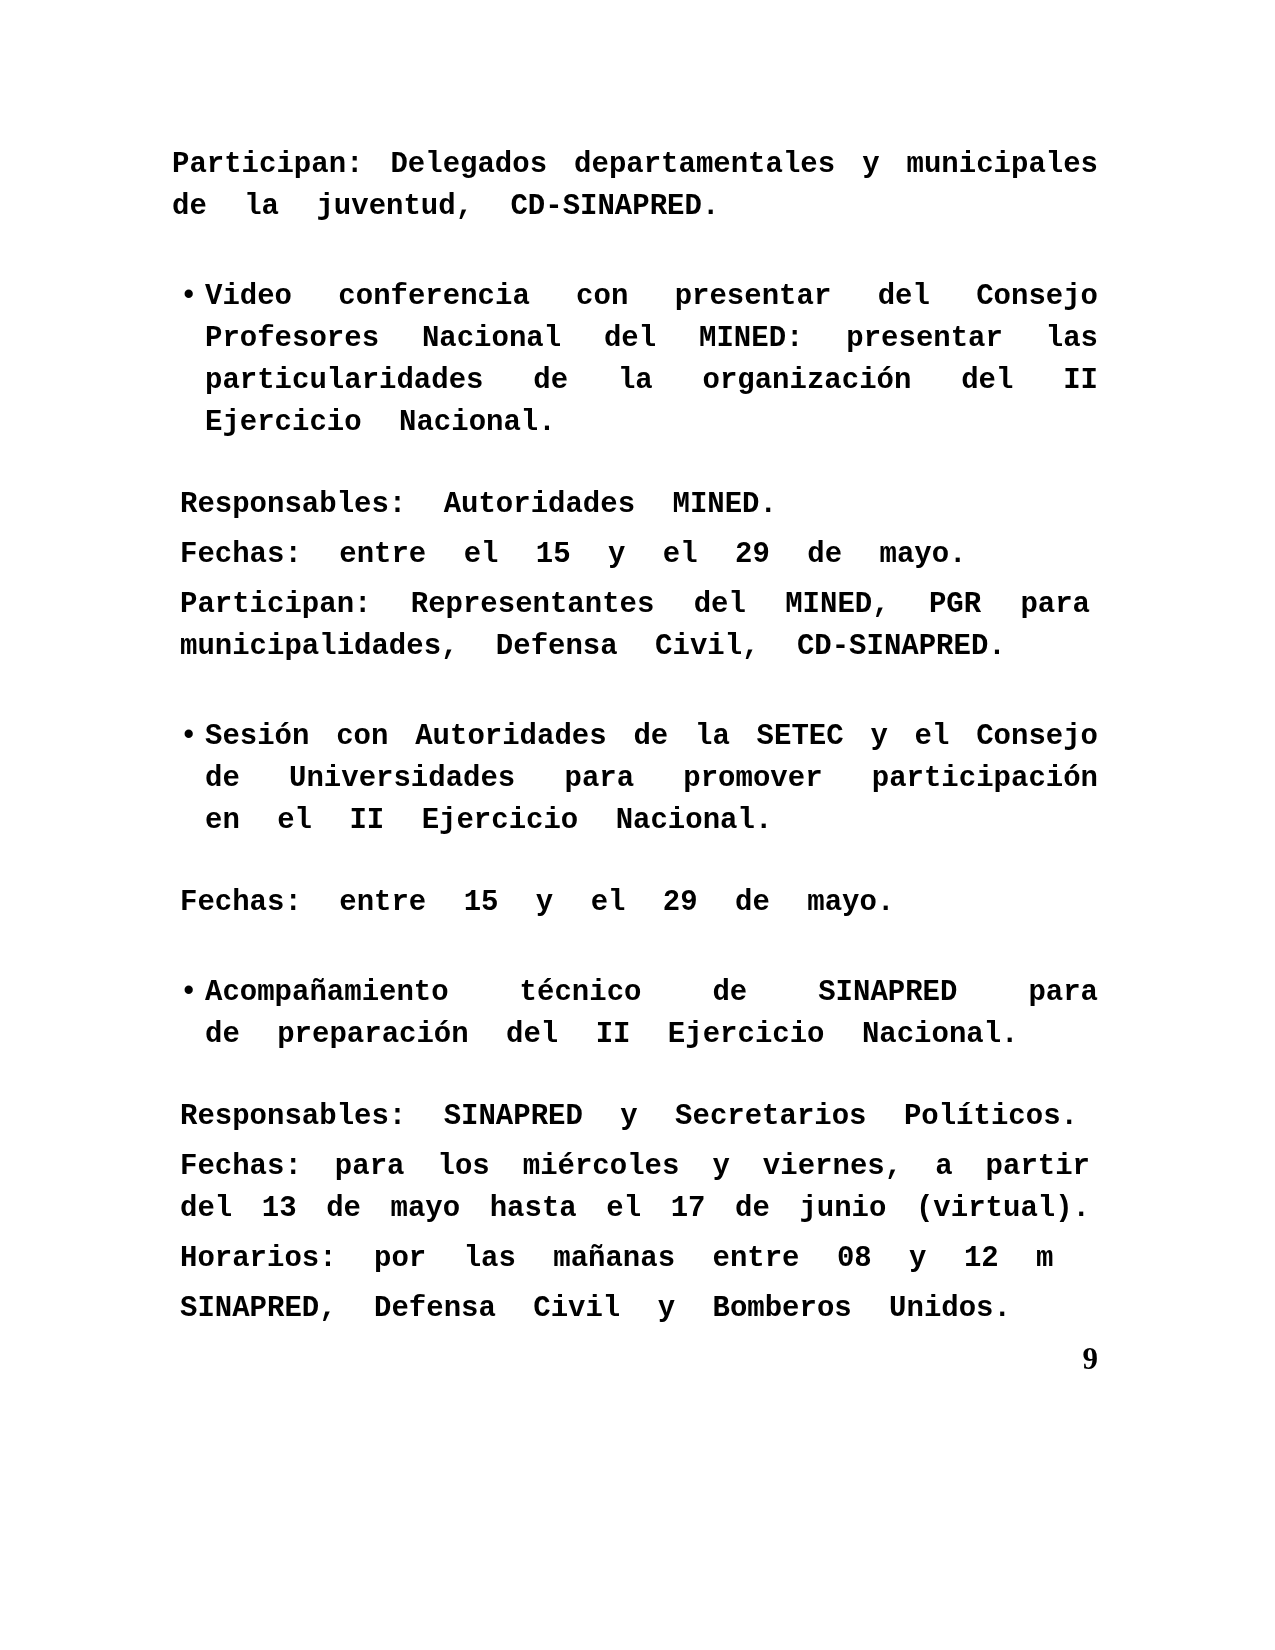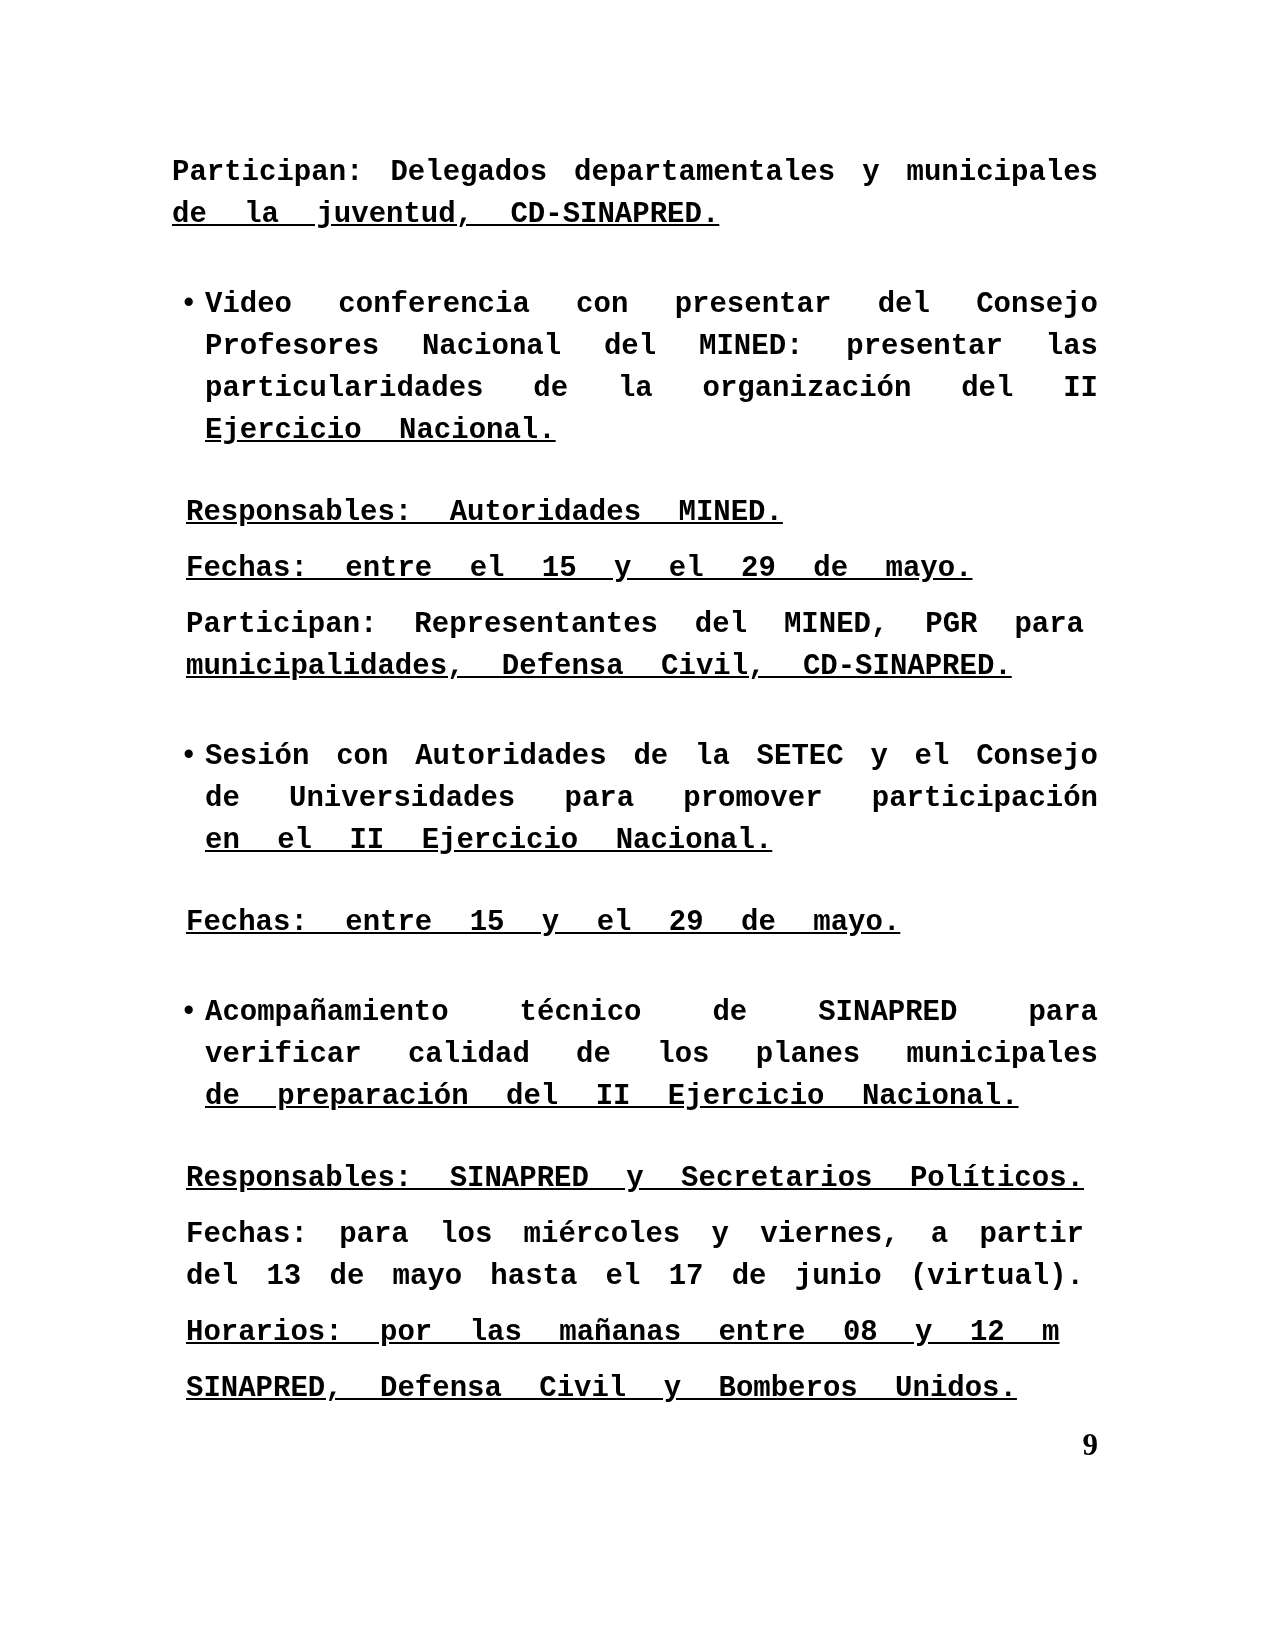--- a/index.html
+++ b/index.html
@@ -17,29 +17,29 @@
     overflow: hidden;
   }
   .content {
     position: absolute;
     left: 172px; top: 144px;
     width: 926px;
     font-size: 29px;
     line-height: 42px;
   }
   .blk { margin-top: 40px; }
-  .blk:first-child { margin-top: 8px; }
+  .blk:first-child { margin-top: 0; }
   .blk.bullet { margin-top: 48px; }
   .bullet { position: relative; padding-left: 33px; }
   .bdot { position: absolute; left: 8px; top: 0; }
-  .group p { margin: 14px; }
+  .group p { margin: 8px; }
   
   .jl { text-align: justify; text-align-last: justify; text-justify: inter-word; }
   
-  .ll { text-align: left; word-spacing: 20px; text-decoration: underline; }
+  .ll { text-align: left; word-spacing: 20px; }
   .pagenum {
     margin-top: 6px;
     text-align: right;
     font-family: "Liberation Serif", "DejaVu Serif", serif;
     font-size: 31px;
     font-weight: 700;
     line-height: 42px;
   }
 </style>
 </head>
@@ -83,21 +83,20 @@
 
     <div class="blk group">
       <p>
         <span class="ll" style="display:block">Fechas: entre 15 y el 29 de mayo.</span>
       </p>
     </div>
 
     <div class="blk bullet">
       <span class="bdot">•</span>
       <div class="jl">Acompañamiento técnico de SINAPRED para</div>
-      <div class="jl">verificar calidad de los planes municipales</div>
       <div class="ll">de preparación del II Ejercicio Nacional.</div>
     </div>
 
     <div class="blk group">
       <p>
         <span class="ll" style="display:block">Responsables: SINAPRED y Secretarios Políticos.</span>
       </p>
       <p>
         <span class="jl" style="display:block">Fechas: para los miércoles y viernes, a partir</span>
         <span class="jl" style="display:block">del 13 de mayo hasta el 17 de junio (virtual).</span>

